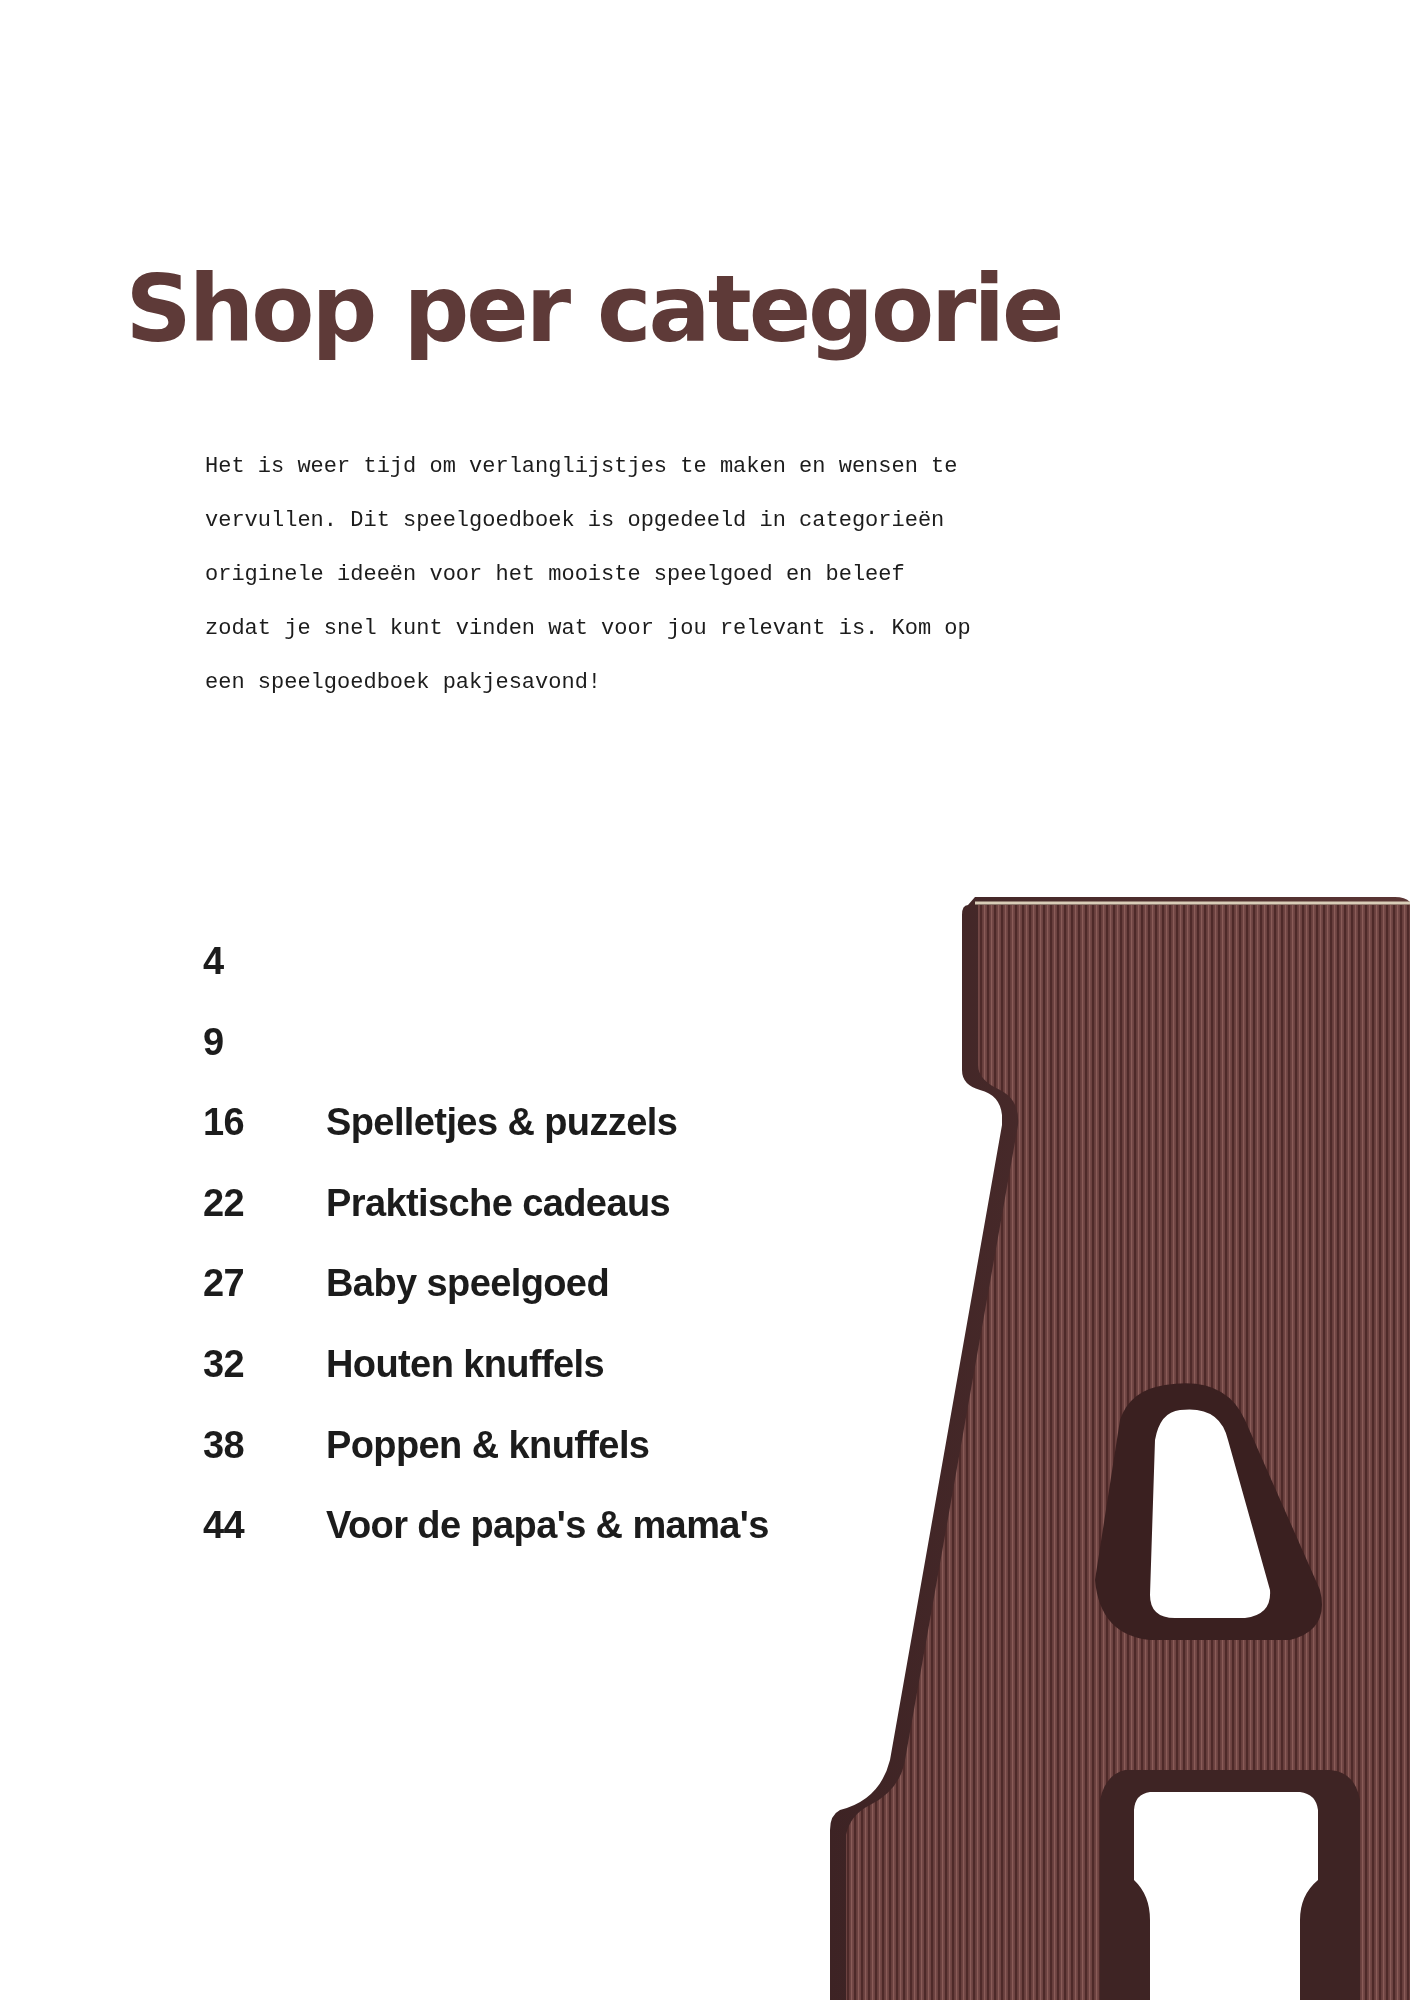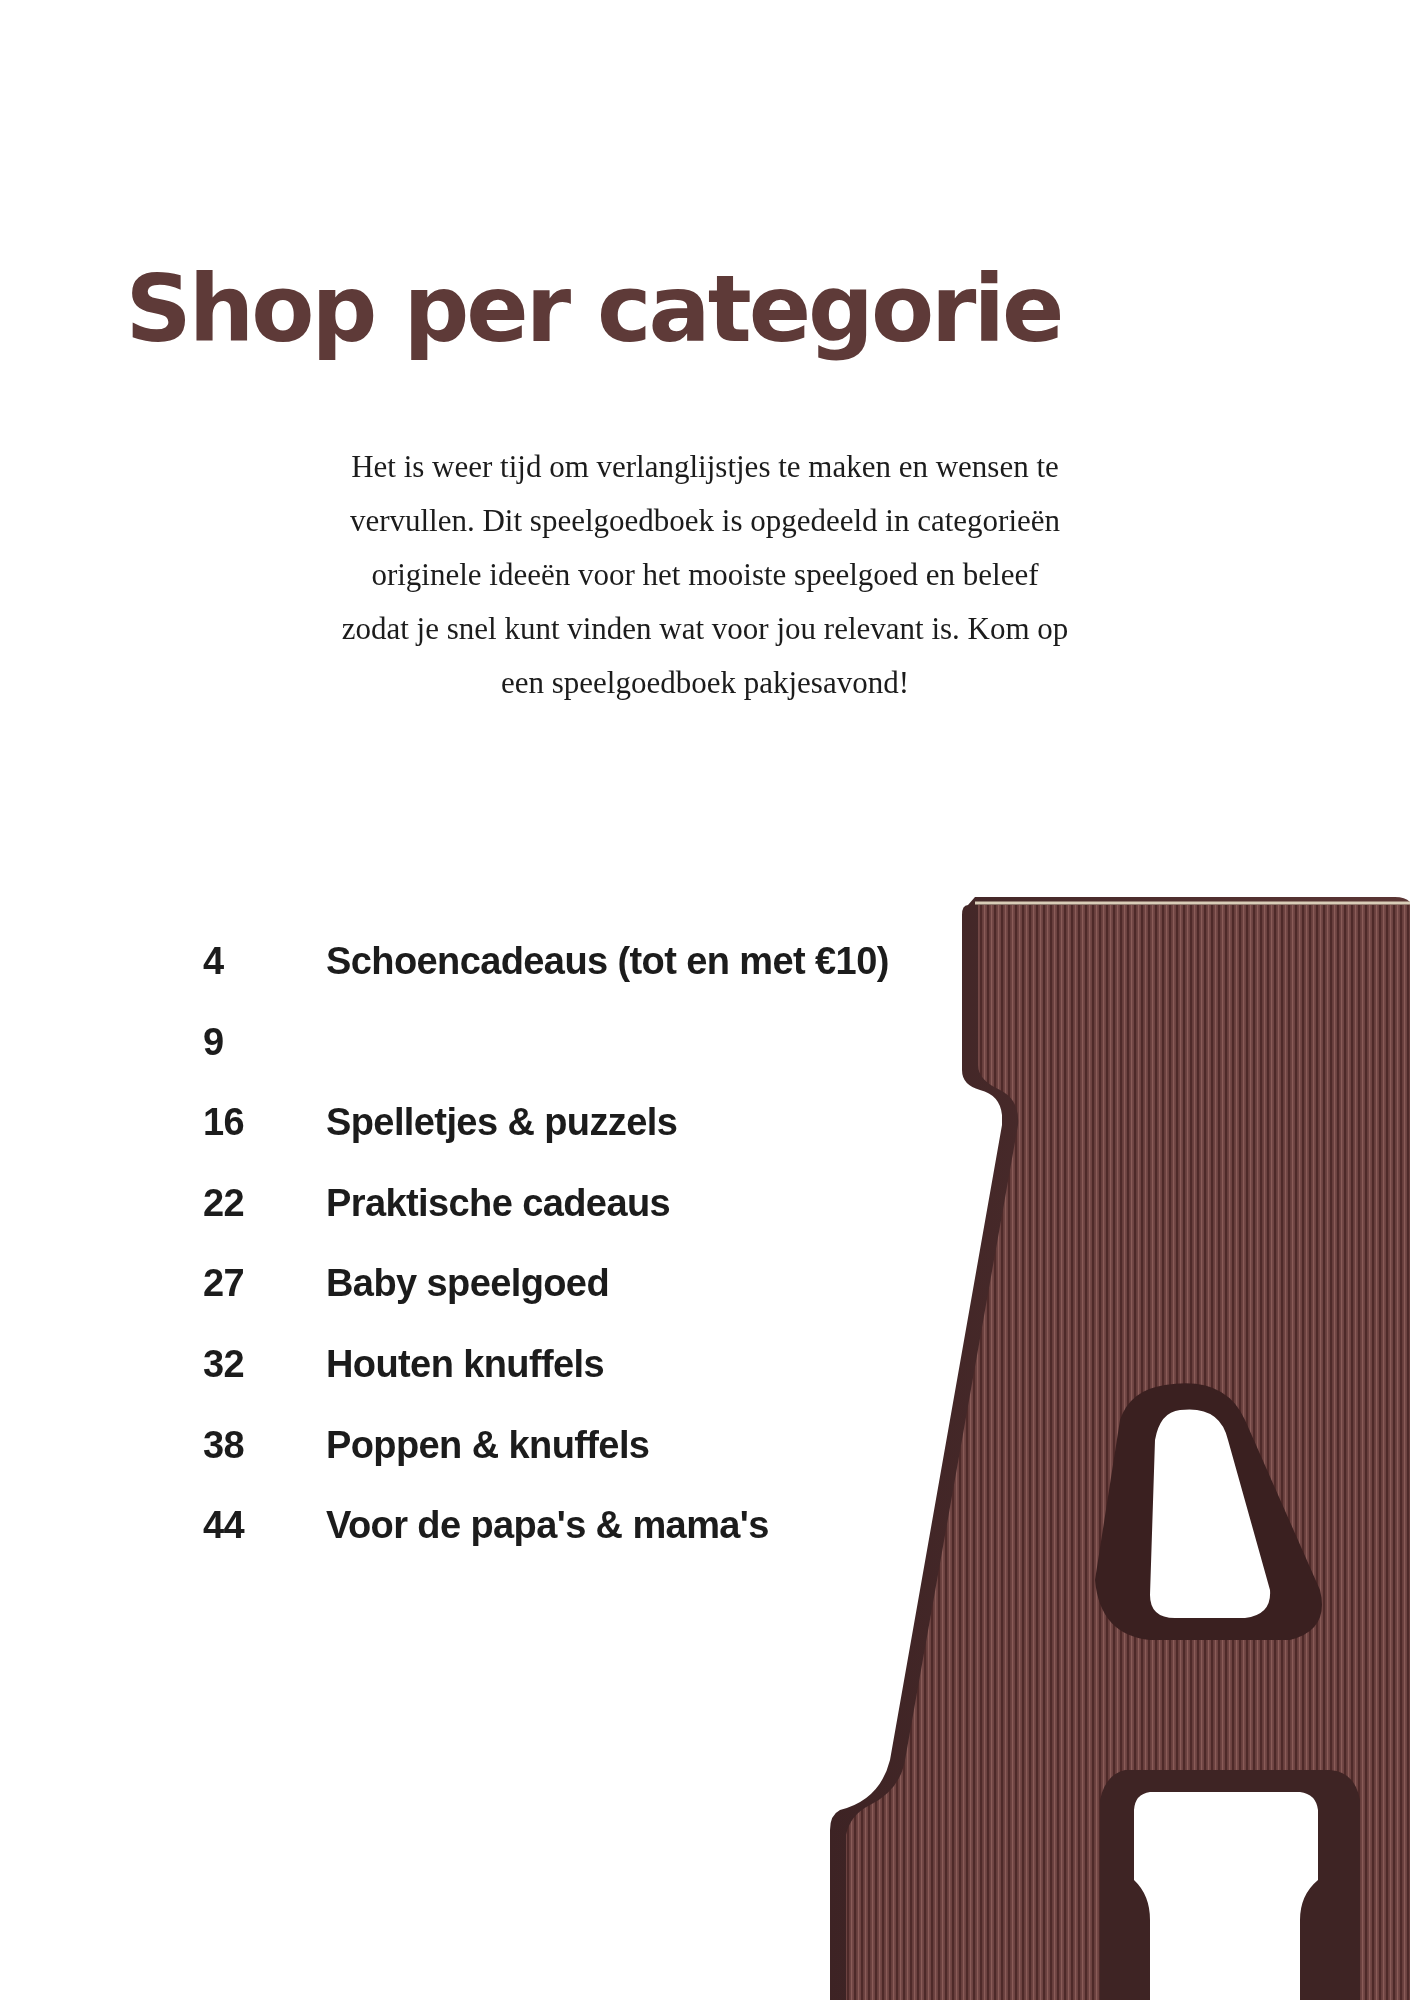--- a/index.html
+++ b/index.html
@@ -14,23 +14,22 @@
     text-align: center;
     font-family: "DejaVu Sans", sans-serif;
     font-weight: bold;
     font-size: 92px;
     letter-spacing: -3px;
     color: #5e3a38;
     line-height: 120px;
   }
   .intro {
     position: absolute; left: 205px; top: 440px; width: 1000px;
-    text-align: center;
-    font-family: Liberation Serif, serif;
-    font-size: 31px;
+    font-family: Liberation Mono, monospace;
+    font-size: 22px;
     line-height: 54px;
     color: #1c1c1c;
   }
   .toc {
     position: absolute; left: 203px; top: 940px; width: 760px;
   }
   .toc-row {
     display: flex; align-items: baseline;
     height: 80.6px;
     font-family: "Liberation Sans", sans-serif;
@@ -55,21 +54,20 @@
   <div>Het is weer tijd om verlanglijstjes te maken en wensen te</div>
   <div>vervullen. Dit speelgoedboek is opgedeeld in categorieën</div>
   <div>originele ideeën voor het mooiste speelgoed en beleef</div>
   <div>zodat je snel kunt vinden wat voor jou relevant is. Kom op</div>
   <div>een speelgoedboek pakjesavond!</div>
 </div>
 
 <div class="toc">
   <div class="toc-row">
     <span class="toc-page">4</span>
-    <span class="toc-label">Schoencadeaus (tot en met €10)</span>
   </div>
   <div class="toc-row">
     <span class="toc-page">9</span>
   </div>
   <div class="toc-row">
     <span class="toc-page">16</span>
     <span class="toc-label">Spelletjes &amp; puzzels</span>
   </div>
   <div class="toc-row">
     <span class="toc-page">22</span>

